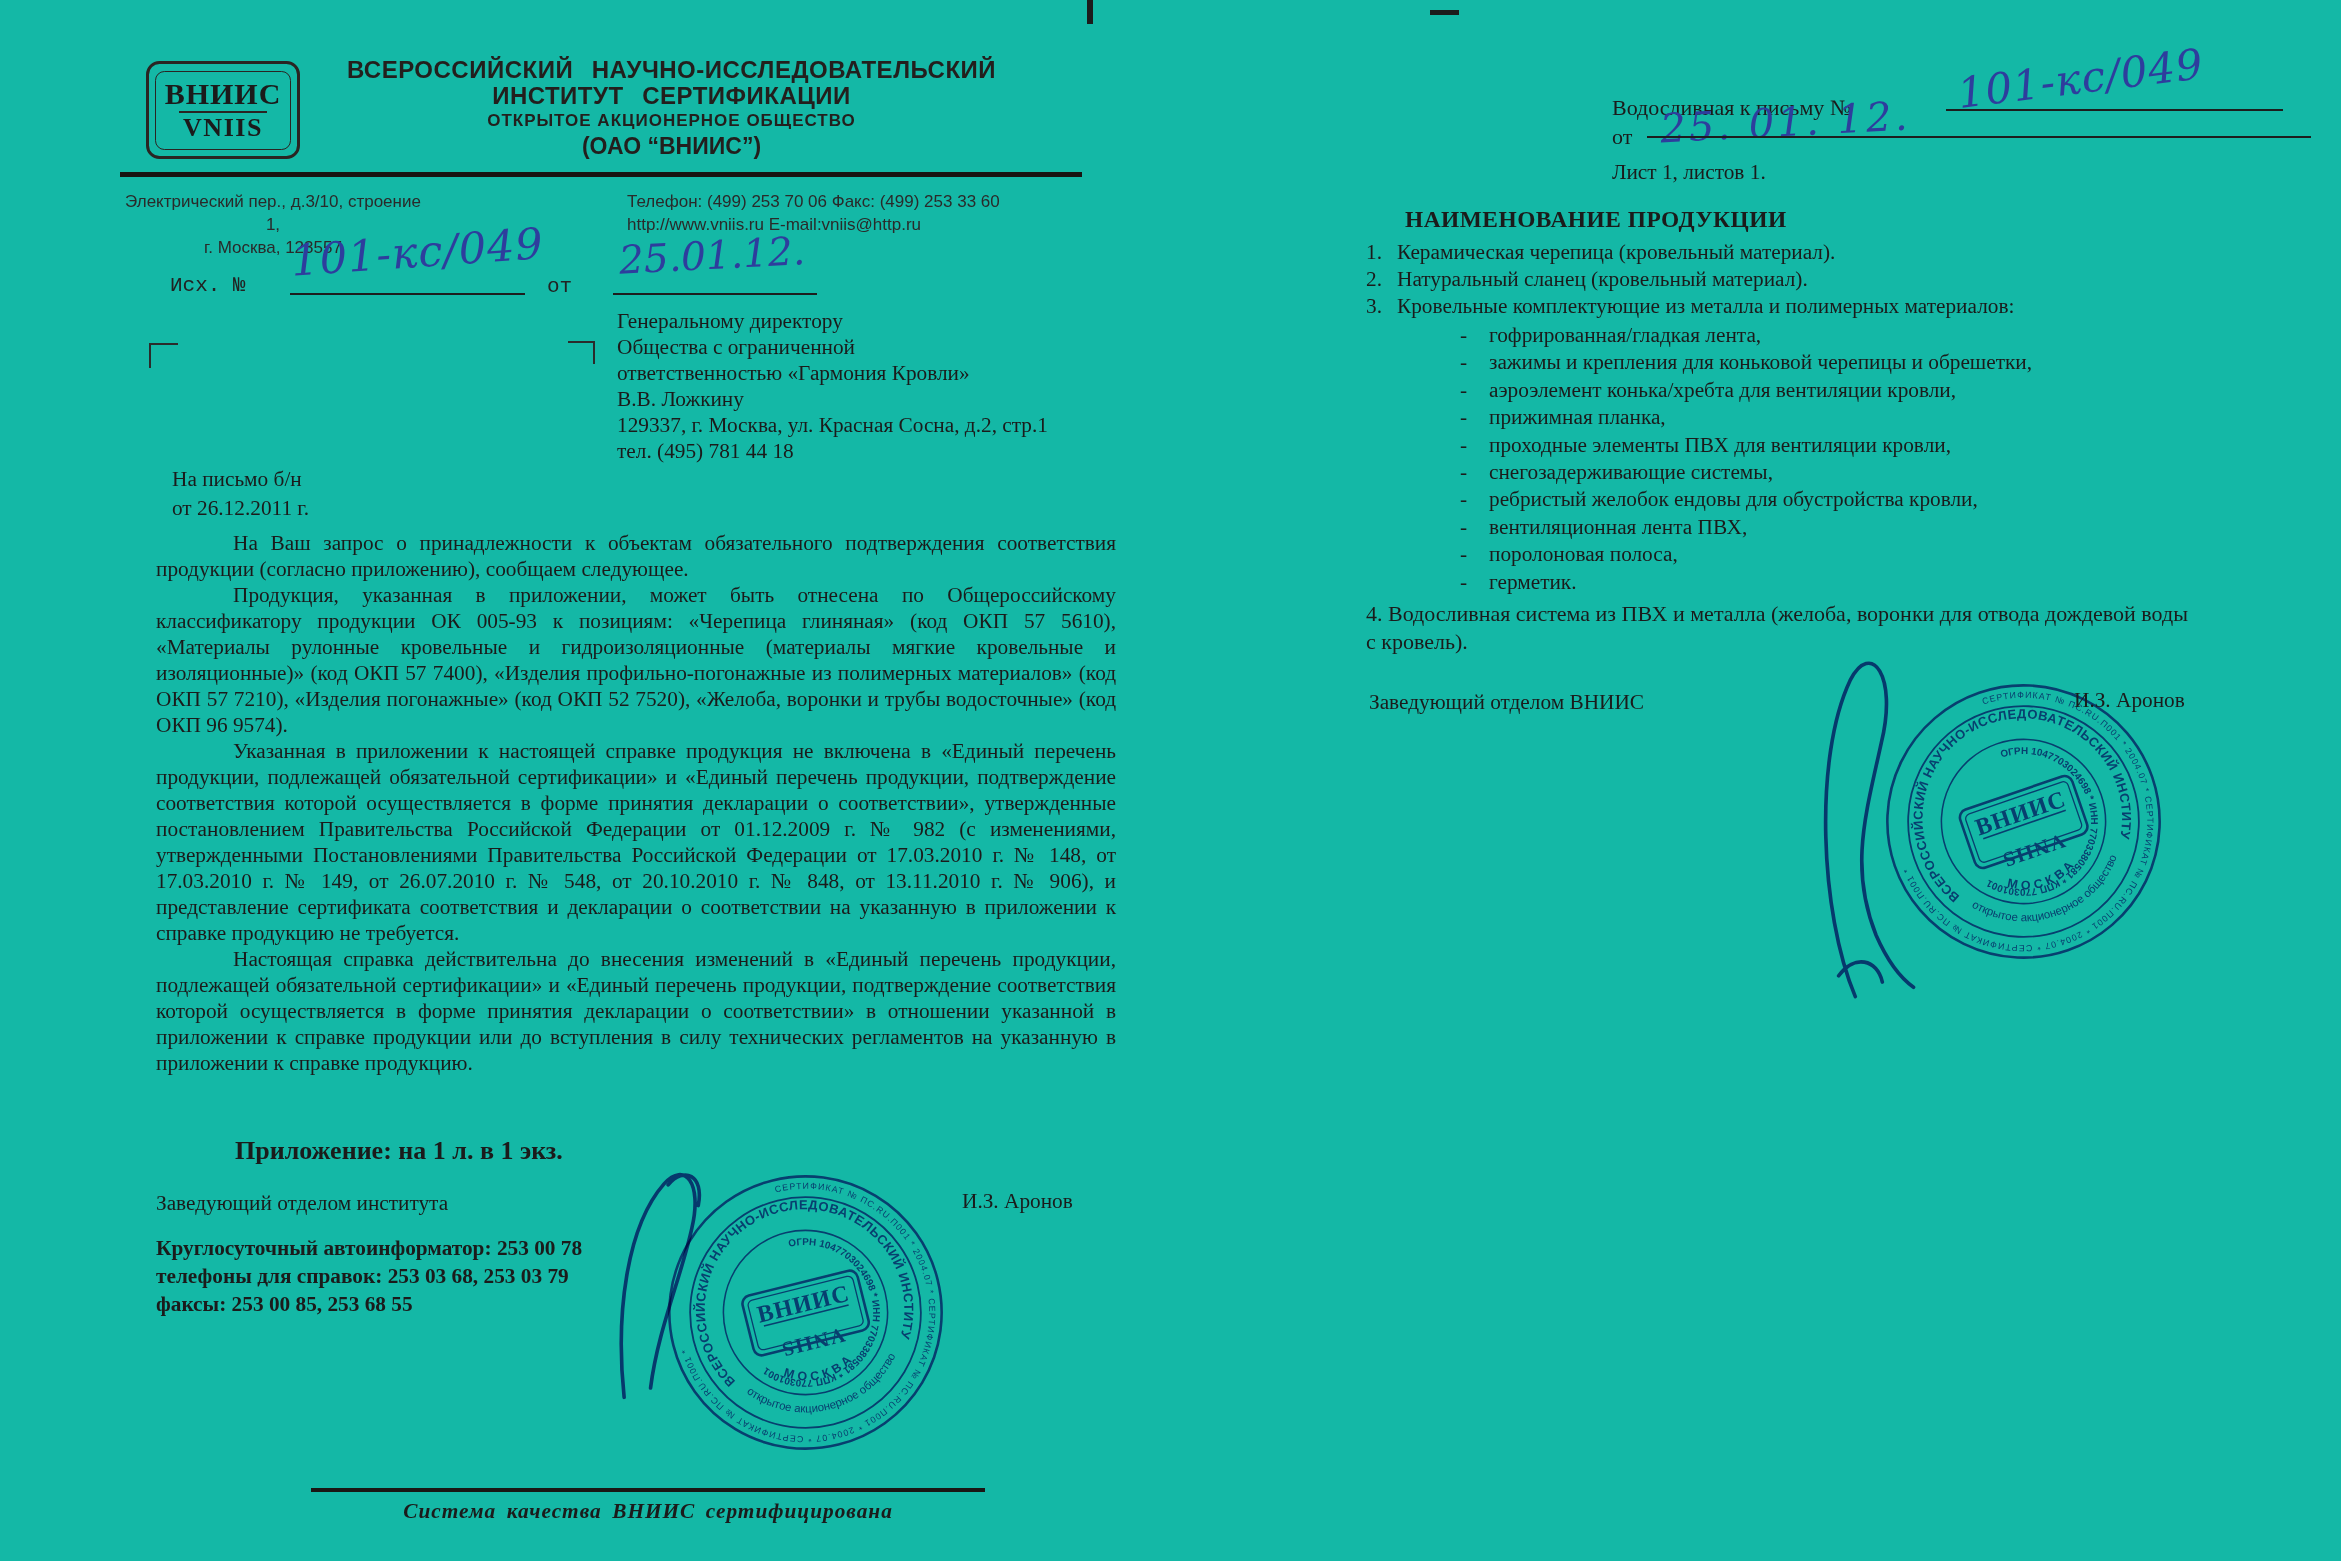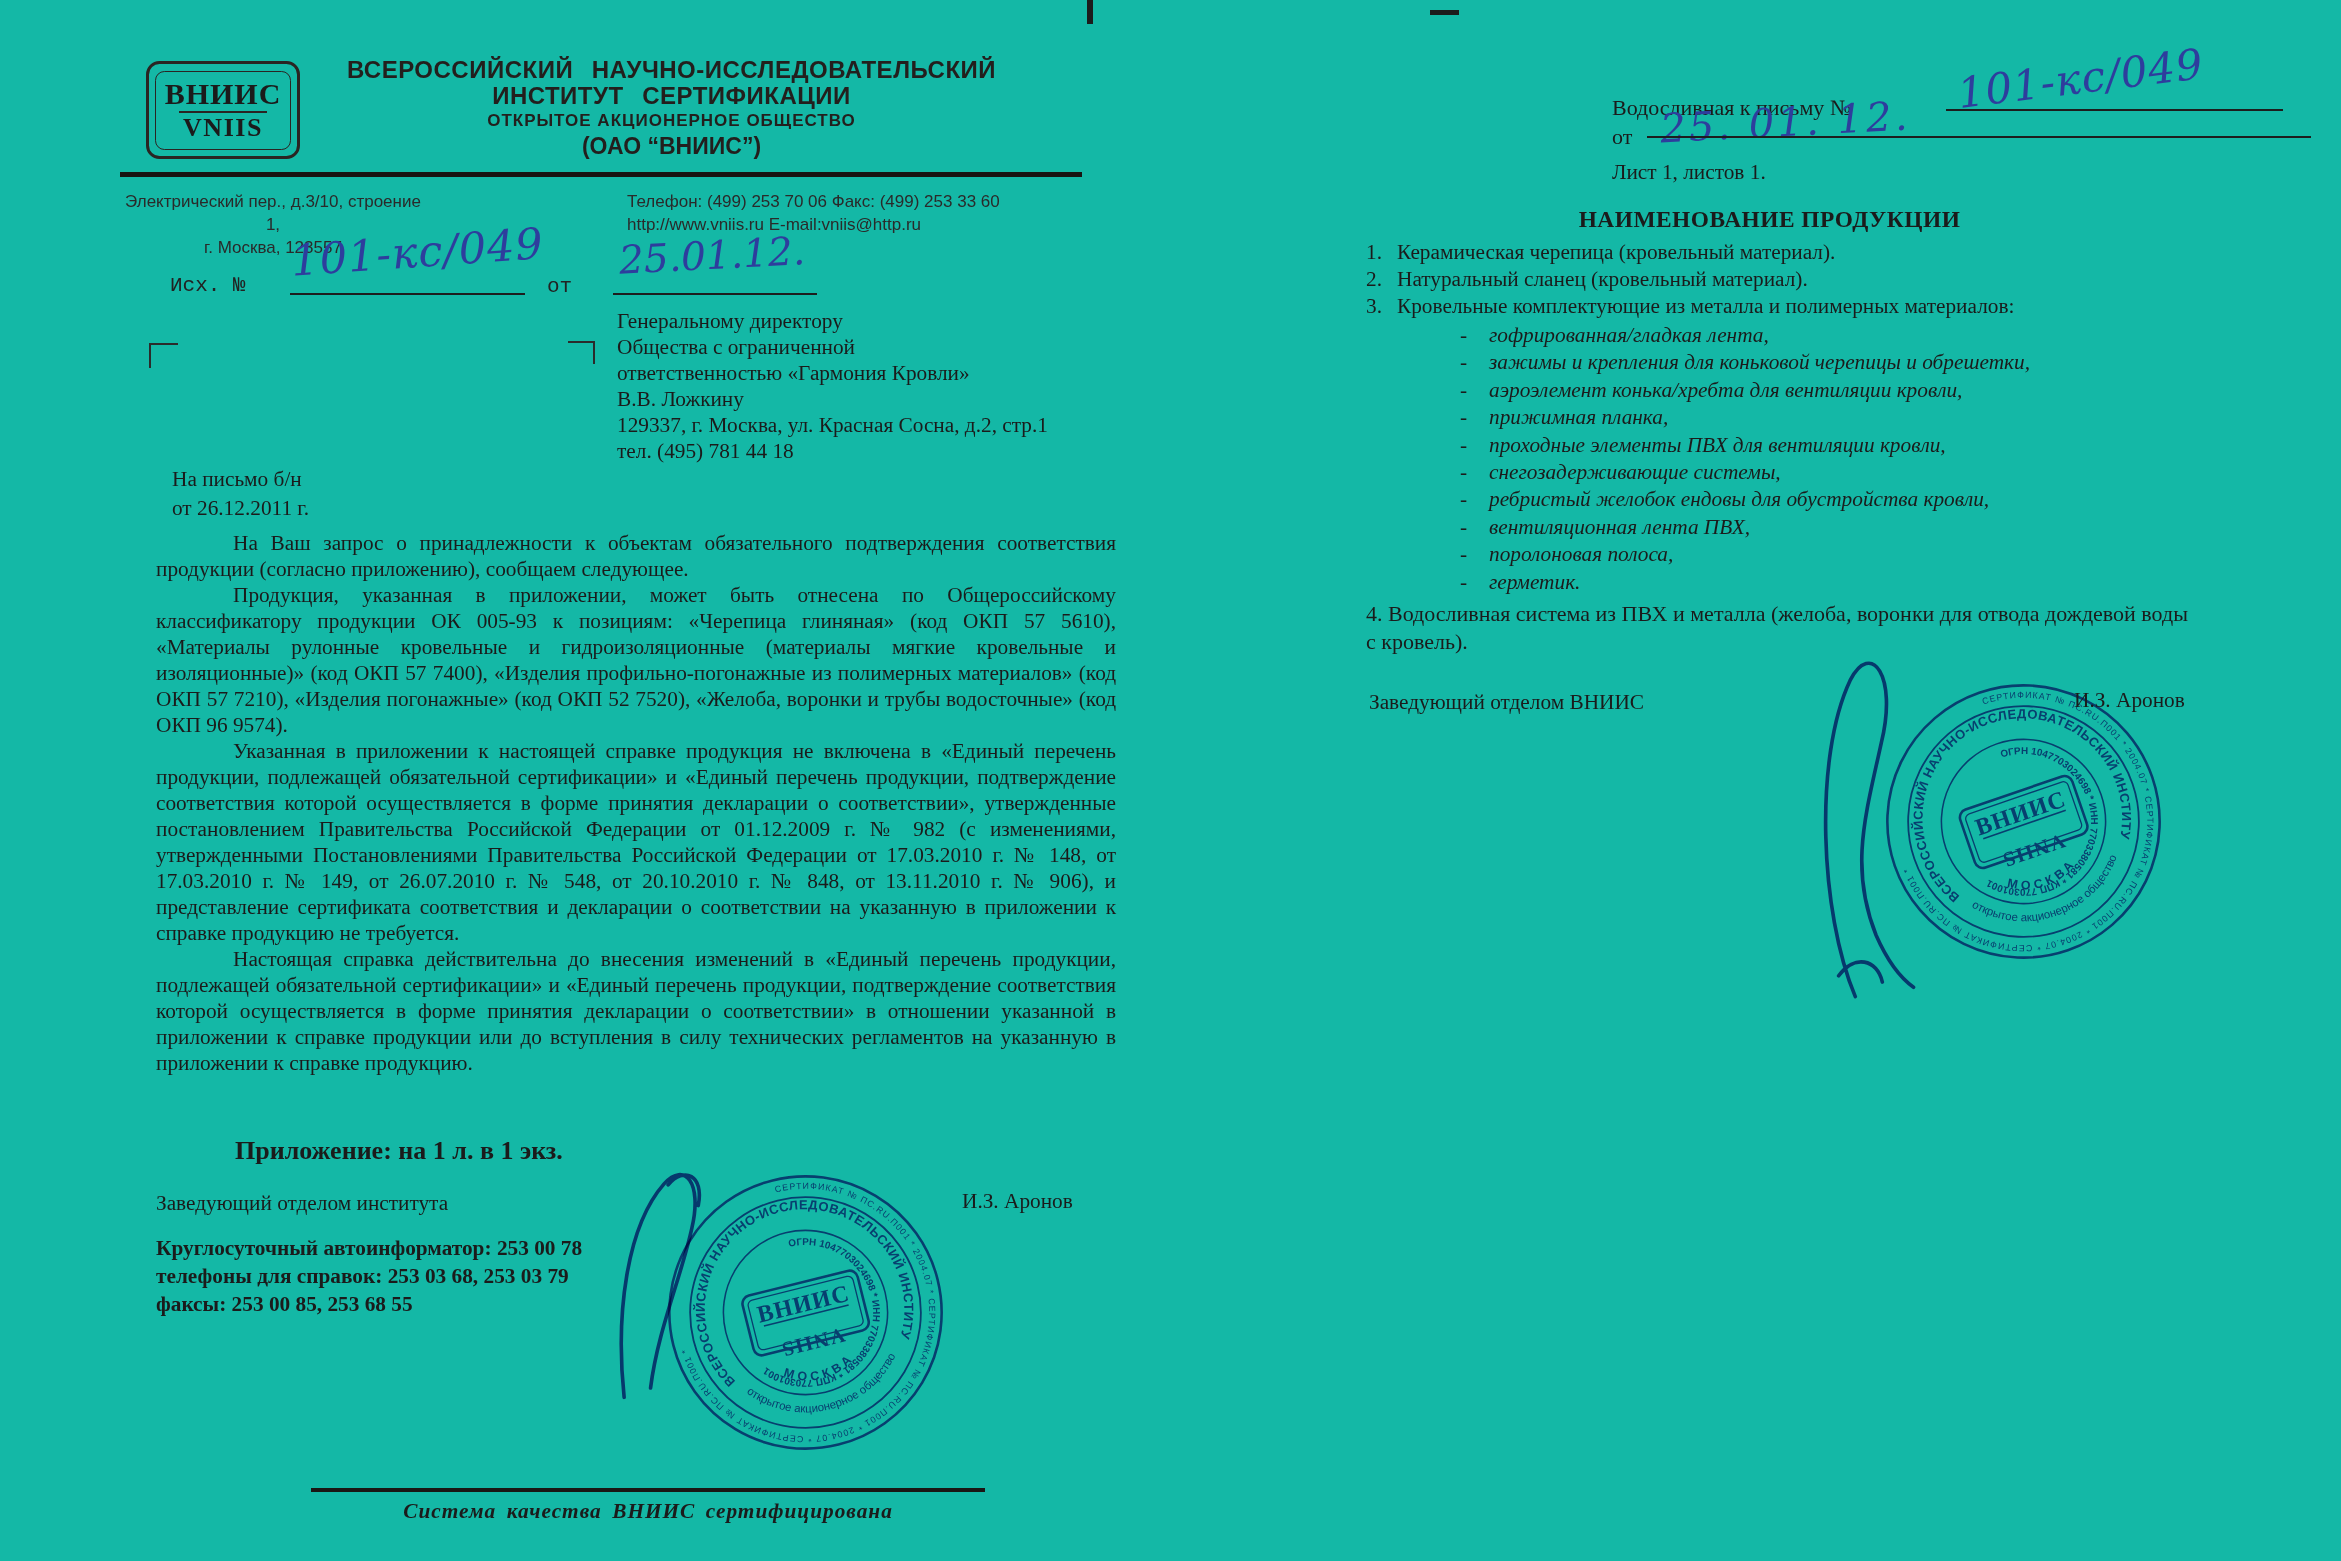--- a/index.html
+++ b/index.html
@@ -62,27 +62,27 @@
 
   
   .r-hdr-label{left:1612px;top:95px;font-size:22px;}
   .r-hw-num{left:1957px;top:54px;font-size:42px;transform:rotate(-7deg);letter-spacing:1px;}
   .r-line1{left:1946px;top:109px;width:337px;border-bottom:2.6px solid #1d1d1d;}
   .r-hdr-ot{left:1612px;top:124px;font-size:22px;}
   .r-hw-date{left:1660px;top:99px;font-size:40px;transform:rotate(-3deg);letter-spacing:3.1px;}
   .r-line2{left:1647px;top:136px;width:664px;border-bottom:2.6px solid #1d1d1d;}
   .r-sheet{left:1612px;top:160px;font-size:21.3px;}
 
-  .r-title{left:1405px;top:206px;width:729px;text-align:center;font-size:23.4px;font-weight:bold;letter-spacing:0.5px;}
+  .r-title{left:1405px;top:206px;width:729px;text-align:left;font-size:23.4px;font-weight:bold;letter-spacing:0.5px;}
 
   .r-items{left:1366px;top:240px;width:916px;font-size:21.3px;}
   .r-item{height:27px;}
   .r-item .num{display:inline-block;width:31px;}
   .r-subitems{left:1460px;top:323px;width:812px;font-size:21.3px;}
-  .r-subitem{height:27.4px;font-style:italic;}
+  .r-subitem{height:27.4px;}
   .r-subitem .dash{display:inline-block;width:29px;}
   .r-item4{left:1366px;top:600px;width:885px;font-size:22px;line-height:28px;}
 
   .signoff-pos-r{left:1369px;top:690px;font-size:21.3px;}
   .signoff-name-r{left:2074px;top:688px;font-size:21.3px;z-index:5;}
 
   
   .stamp{width:291px;height:291px;mix-blend-mode:multiply;opacity:.88;}
   .stamp-left{left:660px;top:1167px;transform:rotate(-14deg);}
   .stamp-right{left:1878px;top:676px;transform:rotate(-19deg);}

